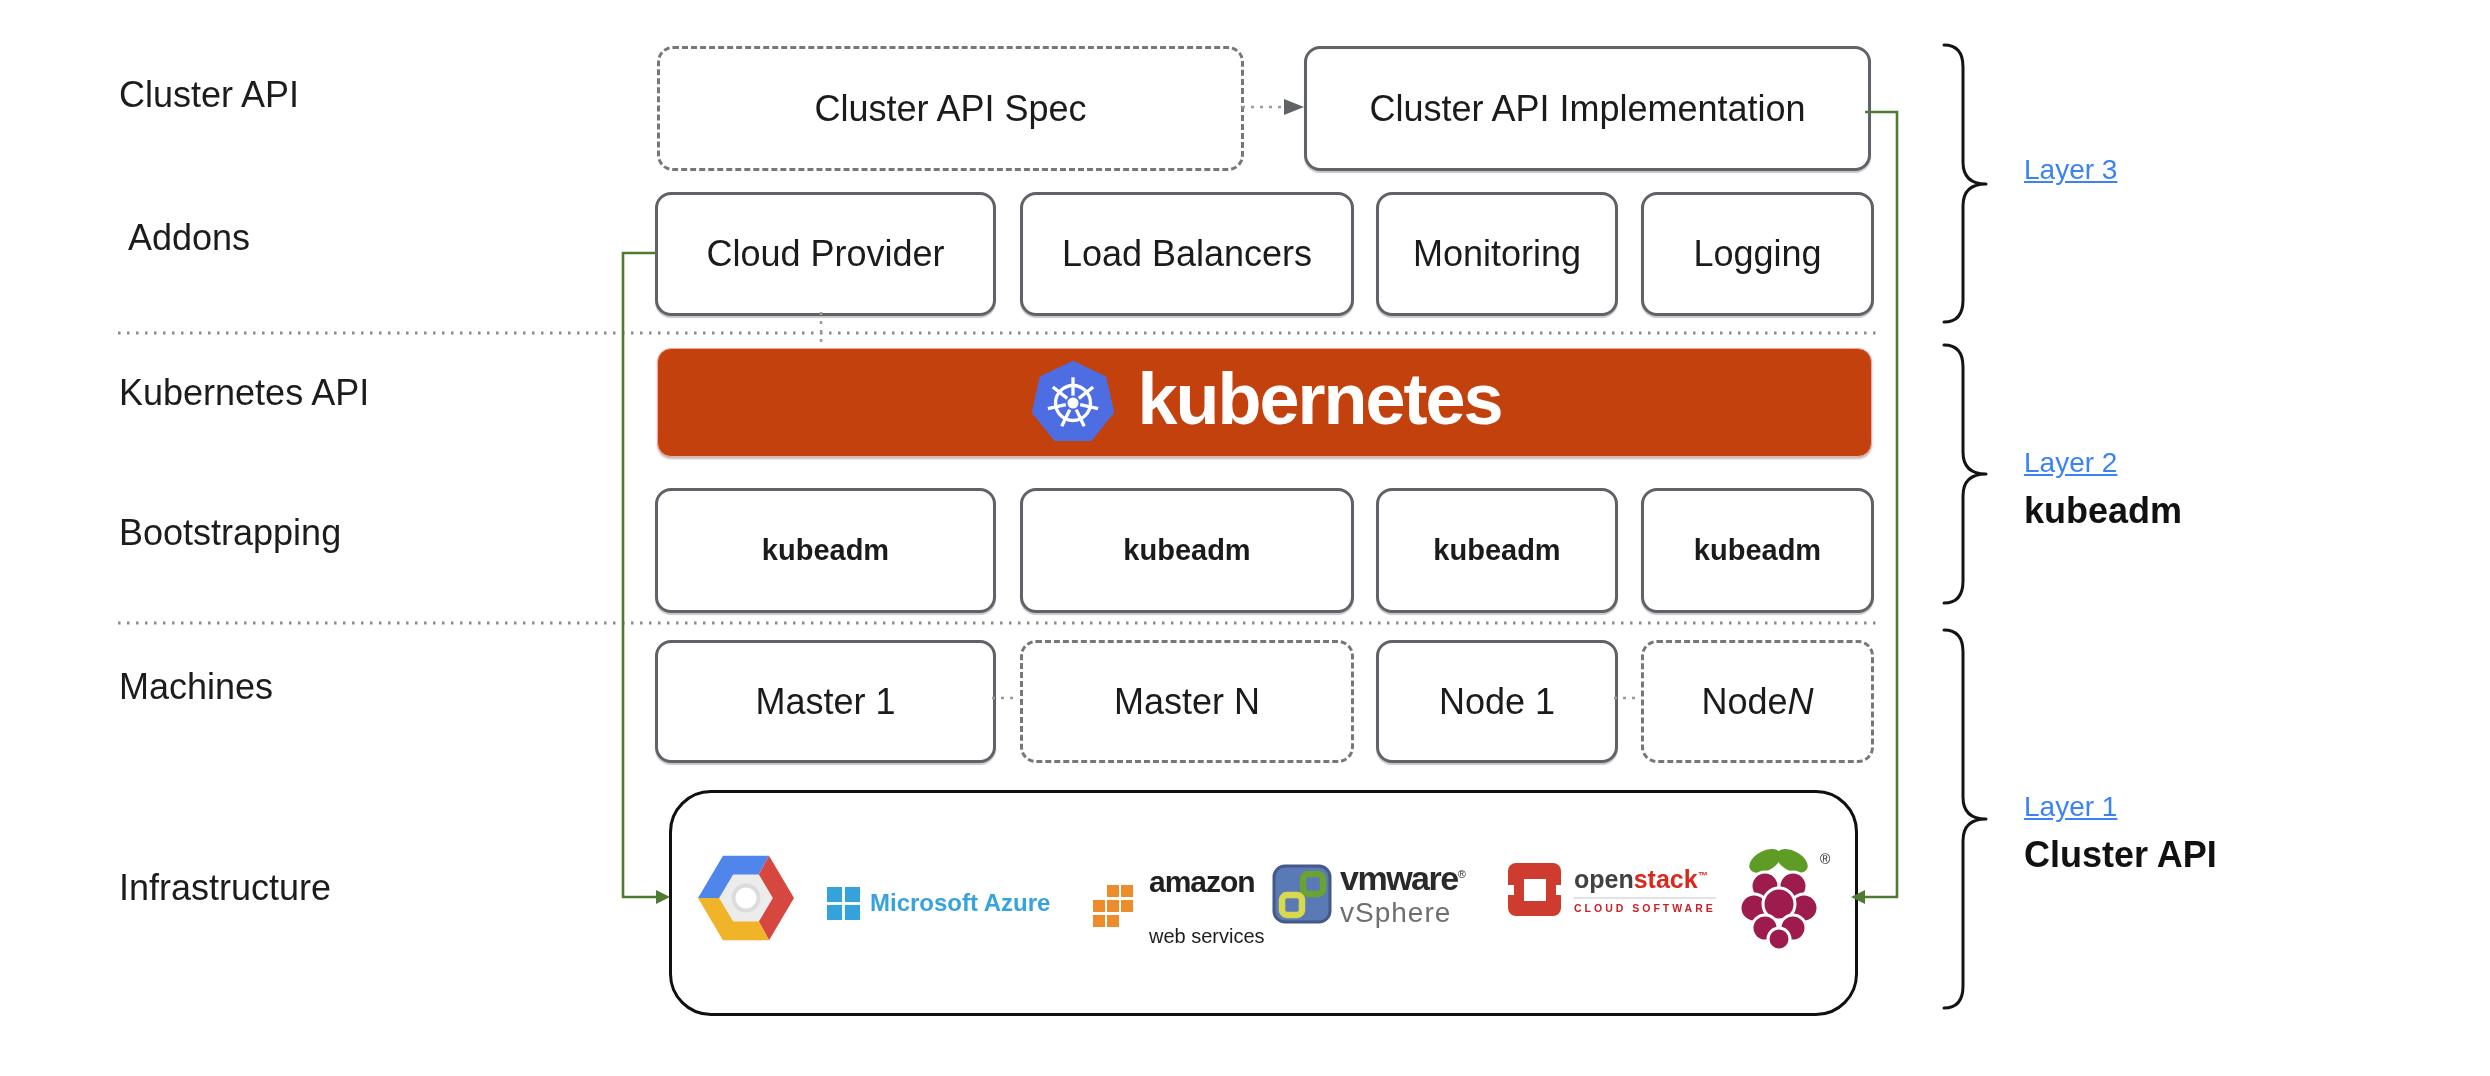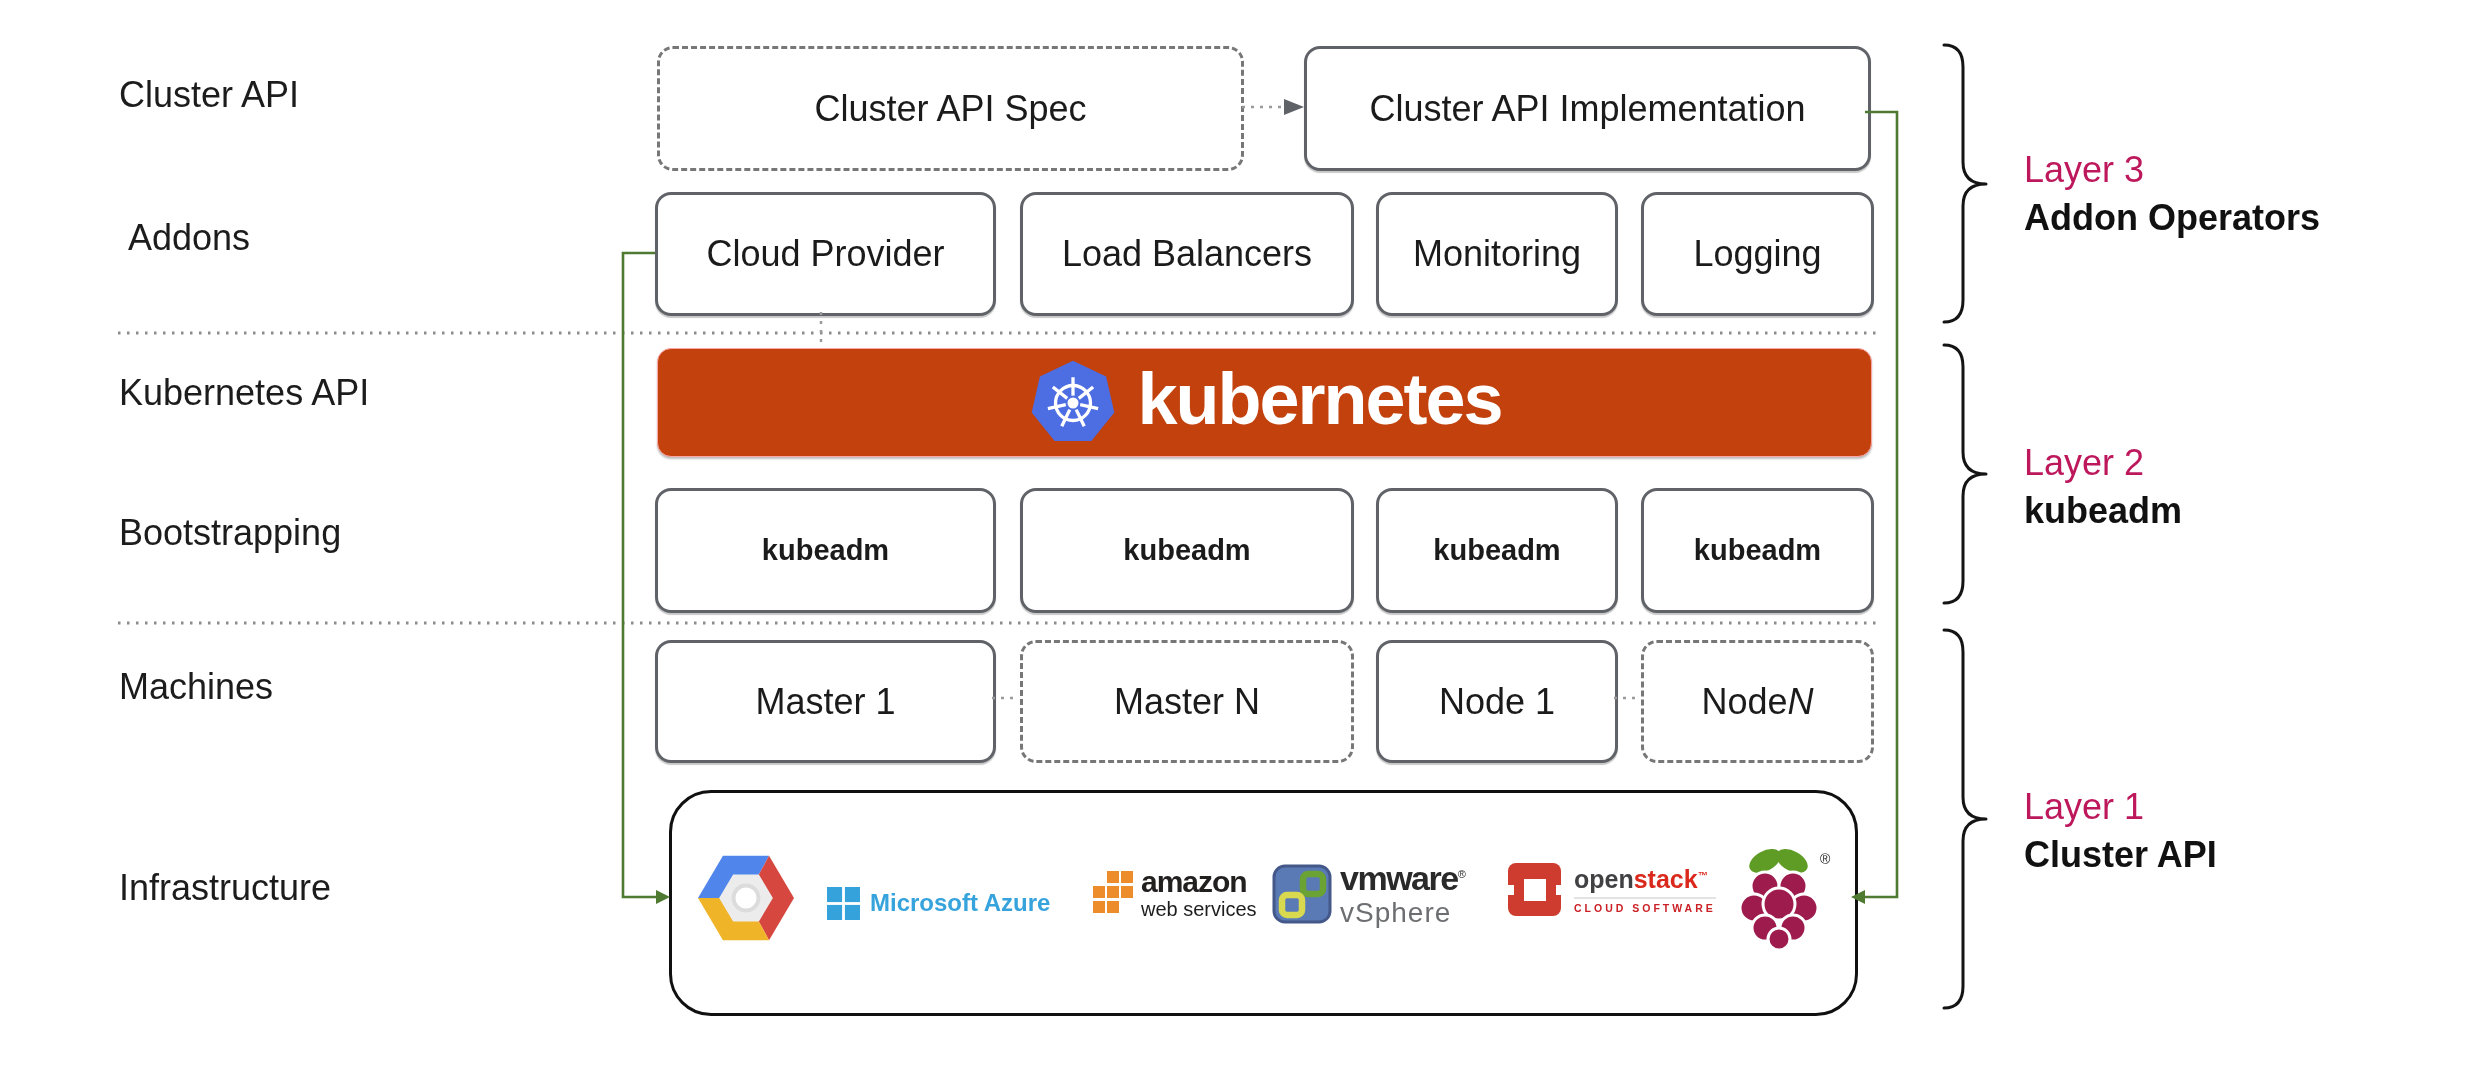--- a/index.html
+++ b/index.html
@@ -25,39 +25,39 @@
           box-shadow:0 2px 2px rgba(0,0,0,0.25);}
   .banner .word{font-size:72px;font-weight:bold;color:#ffffff;letter-spacing:-2px;
                 line-height:72px;padding-bottom:8px;}
 
   
   .infra{position:absolute;left:669px;top:790px;width:1183px;height:220px;
          border:3.5px solid #101010;border-radius:42px;background:#fff;}
   .logo{position:absolute;display:flex;align-items:center;}
 
   .azure-text{font-size:24px;font-weight:600;color:#36a3dc;margin-left:10px;white-space:nowrap;}
-  .aws-col{margin-left:4px;display:flex;flex-direction:column;line-height:1;}
+  .aws-col{margin-left:12px;display:flex;flex-direction:column;line-height:1;gap:27px;}
   .aws-top{font-size:30px;font-weight:bold;color:#221f1f;letter-spacing:-1px;}
   .aws-bottom{font-size:20px;color:#1d1d1d;margin-top:2px;}
   .vm-col{margin-left:8px;display:flex;flex-direction:column;line-height:1;}
   .vm-top{font-size:34px;font-weight:bold;color:#2a2a2a;letter-spacing:-1.5px;}
   .vm-reg{font-size:11px;vertical-align:super;font-weight:normal;}
   .vm-bottom{font-size:28px;color:#6d6e71;font-weight:300;margin-top:4px;letter-spacing:1px;}
   .os-col{margin-left:10px;display:flex;flex-direction:column;line-height:1;}
   .os-top{font-size:25px;font-weight:bold;}
   .os-open{color:#414042;}
   .os-stack{color:#da291c;}
   .os-tm{font-size:10px;color:#da291c;vertical-align:super;}
   .os-sub{font-size:10.5px;color:#cb2026;letter-spacing:3px;margin-top:5px;
           border-top:2px solid #e3e3e3;padding-top:4px;white-space:nowrap;font-weight:bold;}
   .rpi-reg{position:absolute;font-size:14px;color:#222;}
 
   
   .layer{position:absolute;left:2024px;line-height:48px;white-space:nowrap;}
-  .layer .l1{font-size:36px;color:#be185d;}
+  .layer .l1{font-size:28px;color:#3b82f6;text-decoration:underline;}
   .layer .l2{font-size:36px;font-weight:bold;color:#111;}
 
   svg.overlay{position:absolute;left:0;top:0;pointer-events:none;}
   .dotsep{stroke:#8c8c8c;stroke-width:3;stroke-dasharray:2.5 6.5;}
   .dotline{stroke:#9a9a9a;stroke-width:2.5;stroke-dasharray:3 6;}
   .green{stroke:#4e7b31;stroke-width:2.6;fill:none;}
   .greenfill{fill:#4e7b31;}
   .brace{stroke:#141414;stroke-width:3;fill:none;stroke-linecap:round;stroke-linejoin:round;}
 </style>
 </head>
@@ -190,21 +190,20 @@
           <circle cx="61" cy="85" r="13"></circle>
           <circle cx="47" cy="96" r="11"></circle>
         </g>
       </svg>
       <span class="rpi-reg" style="left:88px;top:8px;">®</span>
     </div>
   </div>
 
   <div class="layer" style="top:146px;">
     <div class="l1">Layer 3</div>
-    <div class="l2">Addon Operators</div>
   </div>
   <div class="layer" style="top:439px;">
     <div class="l1">Layer 2</div>
     <div class="l2">kubeadm</div>
   </div>
   <div class="layer" style="top:783px;">
     <div class="l1">Layer 1</div>
     <div class="l2">Cluster API</div>
   </div>
 

